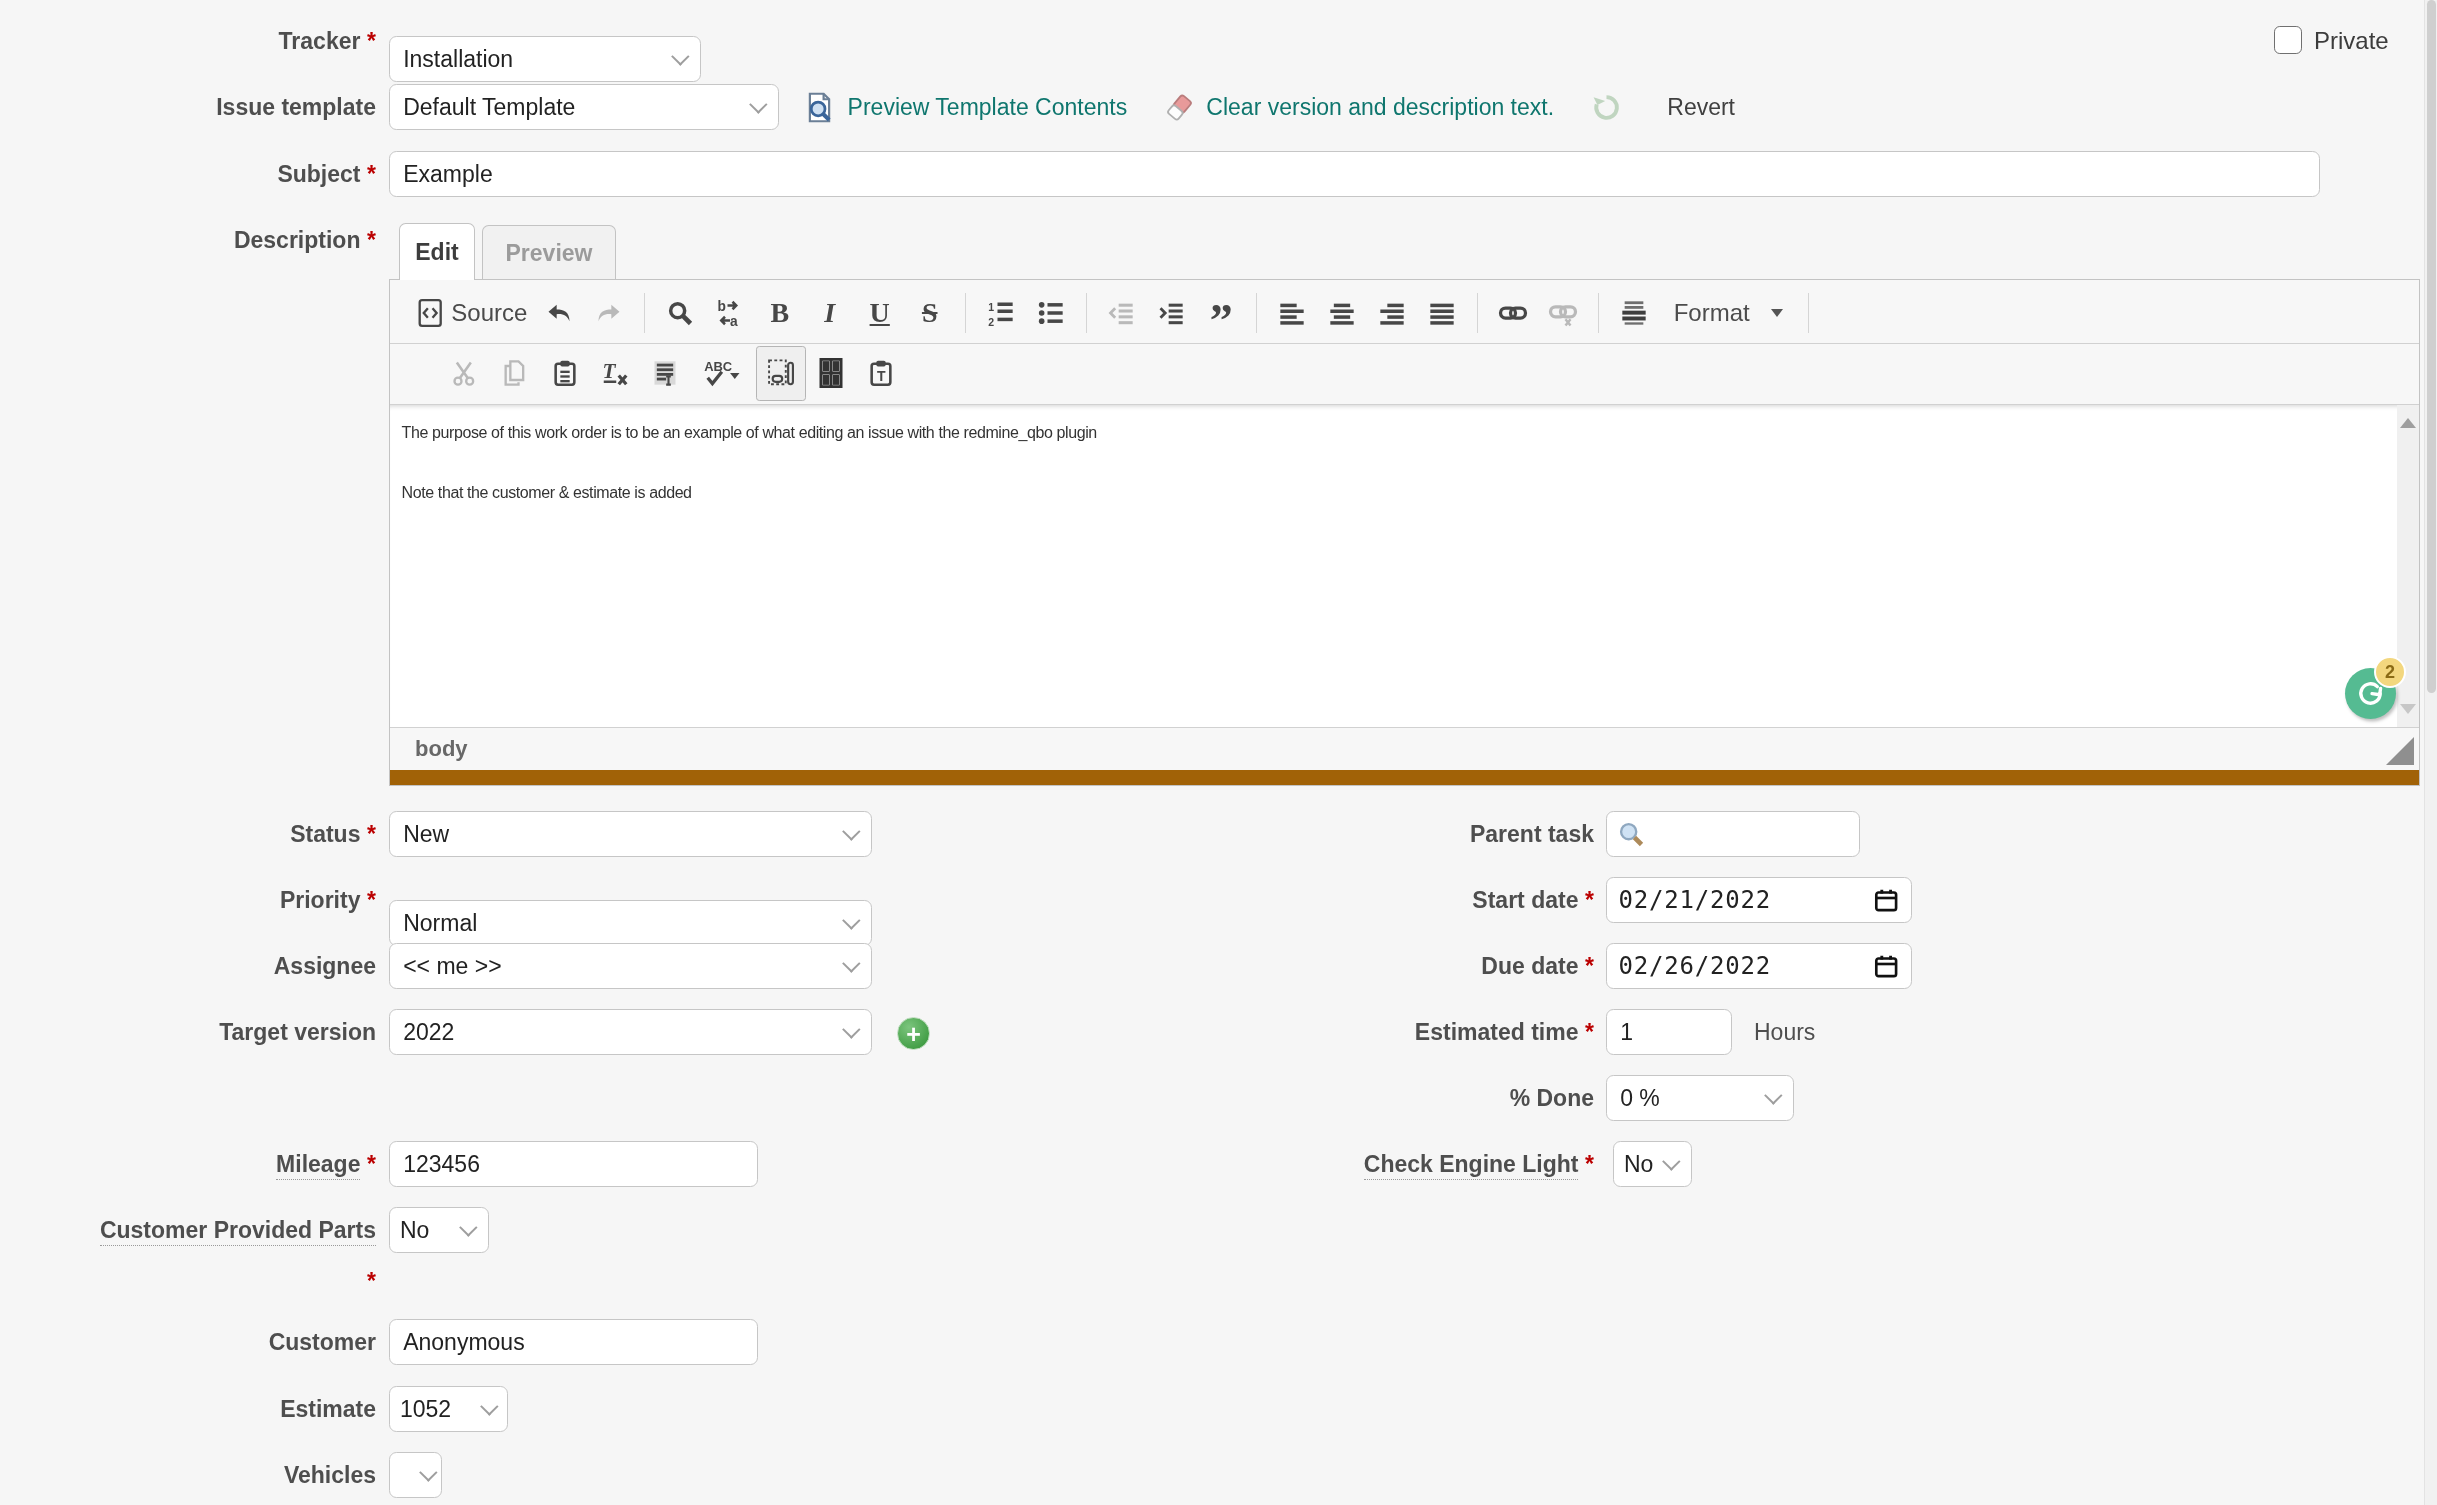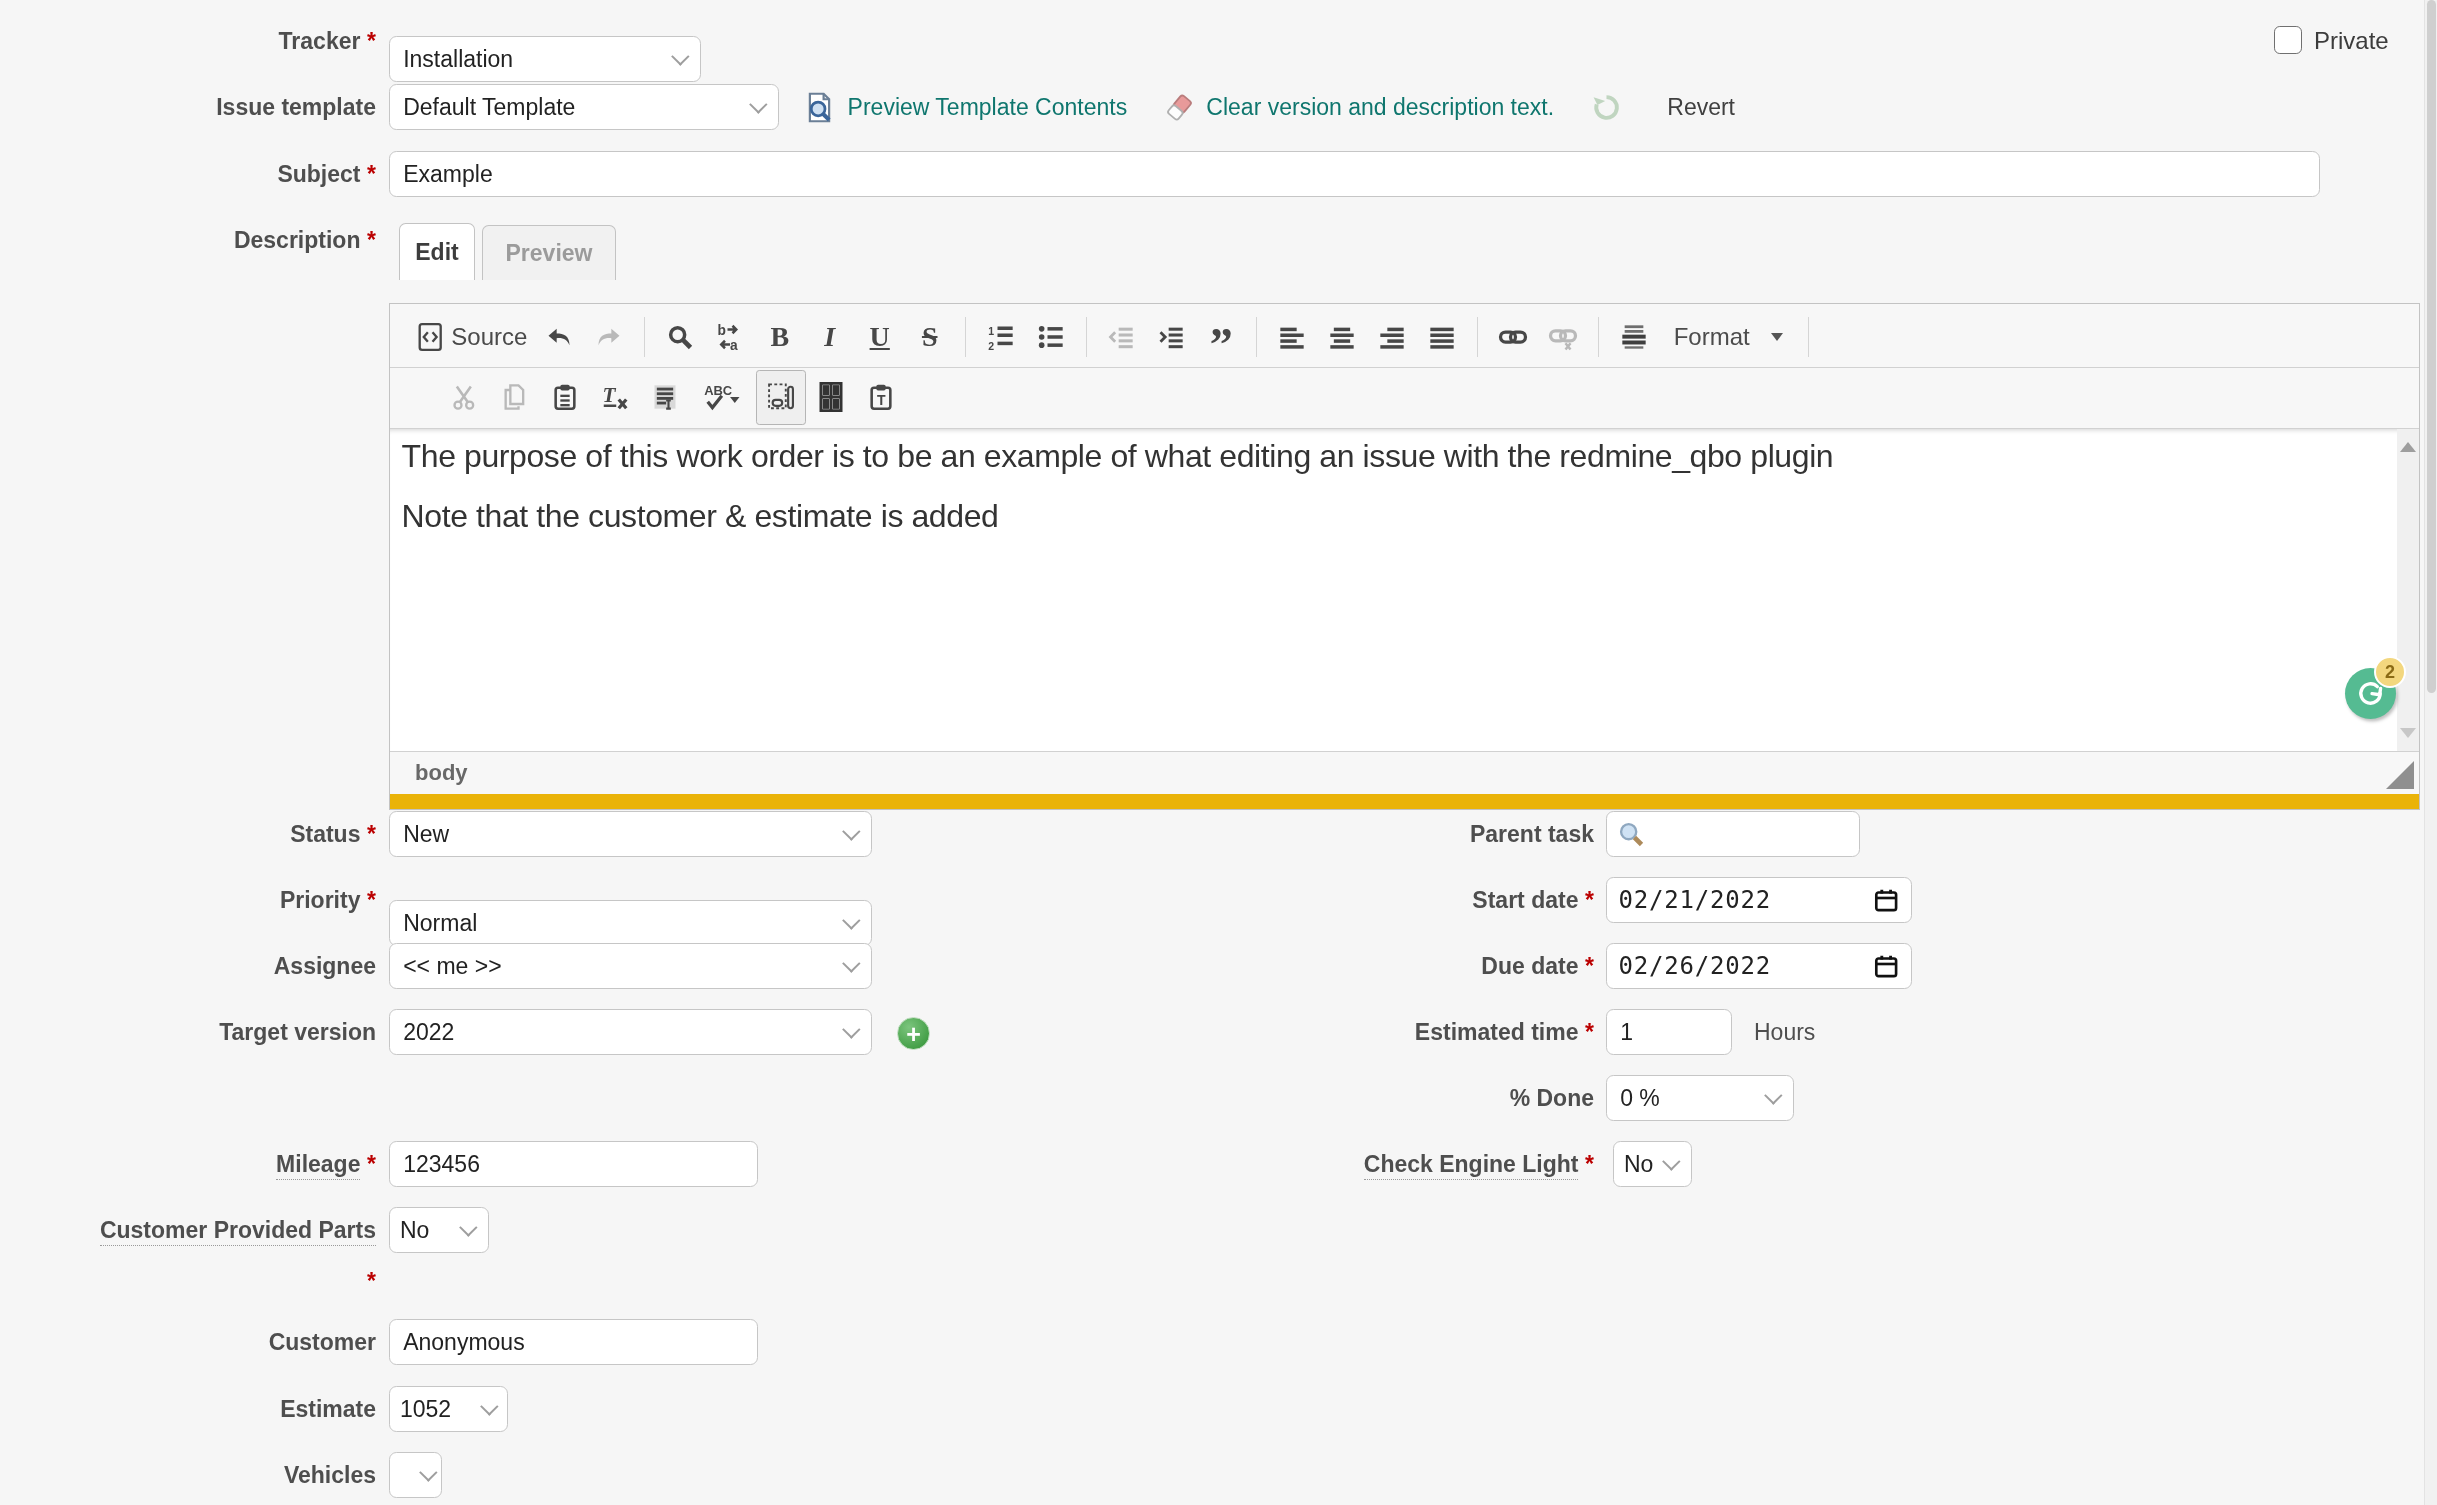--- a/index.html
+++ b/index.html
@@ -21,34 +21,34 @@
   
   .linkrow{position:absolute;display:flex;align-items:center;gap:11.6px;font-size:23px;}
   .alink{color:#0f766e;text-decoration:none;cursor:pointer;white-space:nowrap;}
   .alink.dis{color:#404040;cursor:default;margin-left:34px;}
   .ic{display:inline-flex;align-items:center;justify-content:center;}
   
   .tab{position:absolute;height:57px;box-sizing:border-box;border:0.8px solid #c3c3c3;border-bottom:none;border-radius:6.6px 6.6px 0 0;font-size:23px;font-weight:bold;display:flex;align-items:center;justify-content:center;}
   .tab.on{background:#fff;color:#3d3d3d;z-index:3;}
   .tab.off{background:#f1f1f1;color:#9b9b9b;}
   
-  .editor{position:absolute;left:389px;top:279px;width:2031px;height:507px;background:#eab308;border:0.8px solid #c3c3c3;box-sizing:border-box;margin-top:24px;}
+  .editor{position:absolute;left:389px;top:279px;width:2031px;height:507px;background:#a16207;border:0.8px solid #c3c3c3;box-sizing:border-box;}
   .toolbar{background:#f7f7f7;border-bottom:0.8px solid #d1d1d1;padding:5px 11.6px 3.3px 20px;display:flex;align-items:center;flex-wrap:nowrap;}
   .toolbar.row2{border-bottom:0.8px solid #d1d1d1;padding-top:1.7px;}
   .tbtn{min-width:48px;height:53px;display:flex;align-items:center;justify-content:center;color:#474747;cursor:pointer;border:0.8px solid transparent;border-radius:3.3px;}
   .tbtn.dis{opacity:.35;cursor:default;}
   .tbtn.on{border:0.8px solid #b5b5b5;background:#efefef;}
   .tbtn svg{display:block;}
   .sep{width:0.8px;height:40px;background:#d5d5d5;margin:0 10px;flex:none;}
   .srcbtn{display:flex;align-items:center;gap:8.3px;color:#4a4a4a;font-size:24px;cursor:pointer;padding:0 6.6px;height:53px;}
   .tg{font-family:"Liberation Serif",serif;font-size:28px;font-weight:bold;line-height:1;}
   .fmt{display:flex;align-items:center;gap:21.5px;color:#4c4c4c;font-size:24px;padding:0 15px;cursor:pointer;height:53px;}
   .caret{width:0;height:0;border-left:6.6px solid transparent;border-right:6.6px solid transparent;border-top:8.3px solid #555;}
   .content{position:relative;height:322px;background:#fff;box-shadow:inset 0 5px 5px -4.1px rgba(0,0,0,.18);}
-  .doc{position:absolute;left:11.6px;top:11.6px;right:50px;font-size:32px;color:#333;line-height:31px;letter-spacing:-0.4px;}
+  .doc{position:absolute;left:11.6px;top:11.6px;right:50px;font-size:16px;color:#333;line-height:31px;letter-spacing:-0.4px;}
   .doc p{margin:0 0 29px 0;}
   .vsb{position:absolute;top:0;right:0;width:22px;height:100%;background:#f0f0f0;}
   .vsb .up{position:absolute;top:13.2px;left:3.3px;width:0;height:0;border-left:8.3px solid transparent;border-right:8.3px solid transparent;border-bottom:10px solid #9e9e9e;}
   .vsb .dn{position:absolute;bottom:13.2px;left:3.3px;width:0;height:0;border-left:8.3px solid transparent;border-right:8.3px solid transparent;border-top:10px solid #c7c7c7;}
   .gram{position:absolute;left:2345px;top:668px;width:51px;height:51px;border-radius:50%;background:#55bb92;display:flex;align-items:center;justify-content:center;z-index:5;box-shadow:1.7px 2.5px 3.3px rgba(0,0,0,.25);}
   .gram .badge{position:absolute;right:-10px;top:-11.6px;width:28px;height:28px;border-radius:50%;background:#f3d77e;border:2.5px solid #fff;color:#8a6a14;font-size:18px;font-weight:bold;display:flex;align-items:center;justify-content:center;}
   .pathbar{height:42px;background:#f7f7f7;border-top:0.8px solid #d1d1d1;display:flex;align-items:center;padding:0 25px;position:relative;}
   .pathbar .p{font-size:22px;color:#686868;font-weight:bold;}
   .resize{position:absolute;right:5px;bottom:5px;width:0;height:0;border-left:28px solid transparent;border-bottom:28px solid #8f8f8f;}
   

